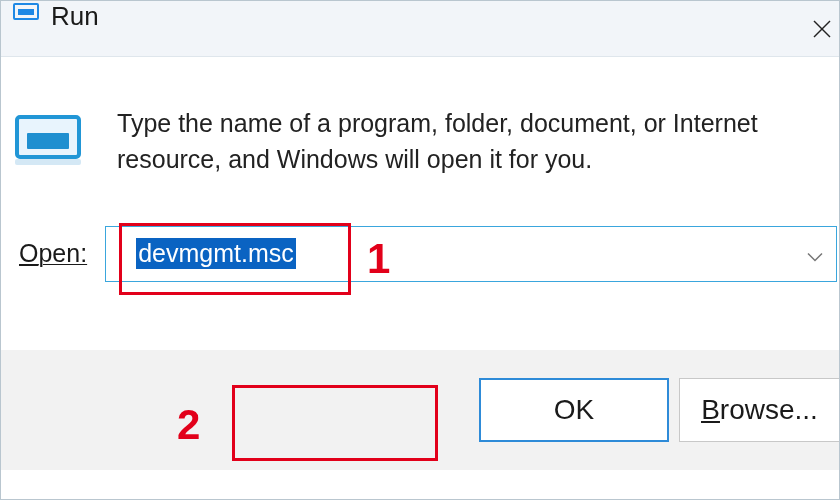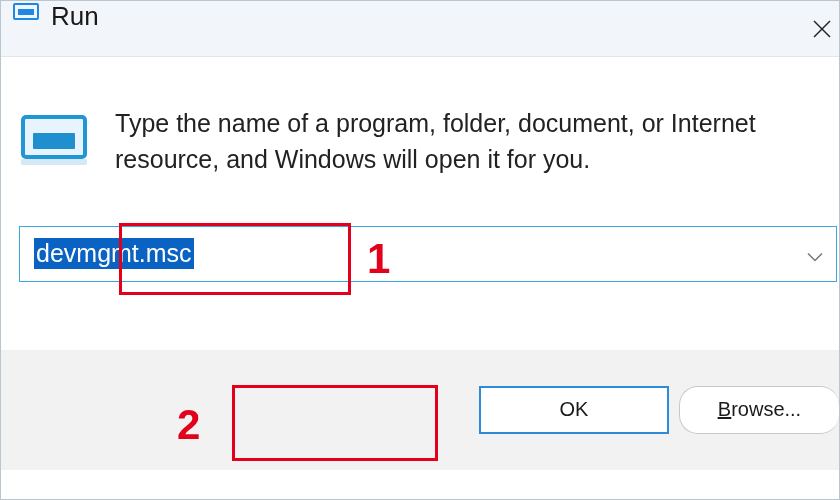--- a/index.html
+++ b/index.html
@@ -37,23 +37,24 @@
     position: absolute;
     top: 0; right: 0;
     width: 30px; height: 56px;
     display: flex; align-items: center; justify-content: center;
     font-size: 30px;
     font-weight: 300;
     color: #222;
     padding-right: 4px;
   }
   .body {
-    padding: 48px 10px 30px 18px;
+    padding: 48px 10px 30px 12px;
     display: flex;
     align-items: flex-start;
+    gap: 8px;
   }
   .big-icon {
     width: 70px; height: 58px;
     margin-right: 26px;
     margin-top: 6px;
     flex-shrink: 0;
   }
   .instruction {
     font-size: 25px;
     line-height: 1.45;
@@ -77,21 +78,21 @@
   .open-label::first-letter {
     
   }
   .combo {
     flex: 1;
     height: 56px;
     border: 1px solid #3aa6dd;
     background: #fff;
     display: flex;
     align-items: center;
-    padding: 0 14px;
+    padding: 0 30px;
     margin-right: 2px;
     font-size: 25px;
     position: relative;
   }
   .combo .selected-text {
     background: #0a63c2;
     color: #fff;
     padding: 1px 2px;
   }
   .combo-chevron {
@@ -105,37 +106,36 @@
     margin-top: 68px;
     height: 120px;
     background: #f2f2f2;
     display: flex;
     align-items: center;
     justify-content: flex-end;
     padding: 0 0 0 0;
   }
   .btn {
     width: 190px;
-    height: 48px;
+    height: 64px;
     background: #ffffff;
     border: 1px solid #c8c8c8;
-    font-size: 20px;
+    font-size: 28px;
     display: flex;
     align-items: center;
     justify-content: center;
     margin-right: 10px;
   }
   .btn.default {
     border: 2px solid #2e8bd8;
   }
   .btn.browse {
     margin-right: 0;
     width: 160px;
     border-right: none;
-    border-radius: 19px;
   }
   
   .anno-box {
     position: absolute;
     border: 3px solid #e2001a;
     pointer-events: none;
   }
   .anno-num {
     position: absolute;
     font-family: Arial, sans-serif;
@@ -172,20 +172,21 @@
       <svg width="70" height="58" viewBox="0 0 70 58">
         <rect x="4" y="6" width="62" height="40" rx="3" fill="#e8f4fd" stroke="#2196d6" stroke-width="4"></rect>
         <rect x="14" y="22" width="42" height="16" rx="1" fill="#1f8fd0"></rect>
         <rect x="2" y="48" width="66" height="6" rx="2" fill="#d4e8f5"></rect>
       </svg>
     </span>
     <div class="instruction">Type the name of a program, folder, document, or Internet resource, and Windows will open it for you.</div>
   </div>
 
   <div class="open-row">
+    <span class="open-label"><span style="text-decoration:underline">O</span>pen:</span>
     <div class="combo">
       <span class="selected-text">devmgmt.msc</span>
       <span class="combo-chevron">
         <svg width="18" height="12" viewBox="0 0 18 12">
             <polyline points="2,3 9,10 16,3" fill="none" stroke="#777" stroke-width="1.5"></polyline>
           </svg>
       </span>
     </div>
   </div>
 

